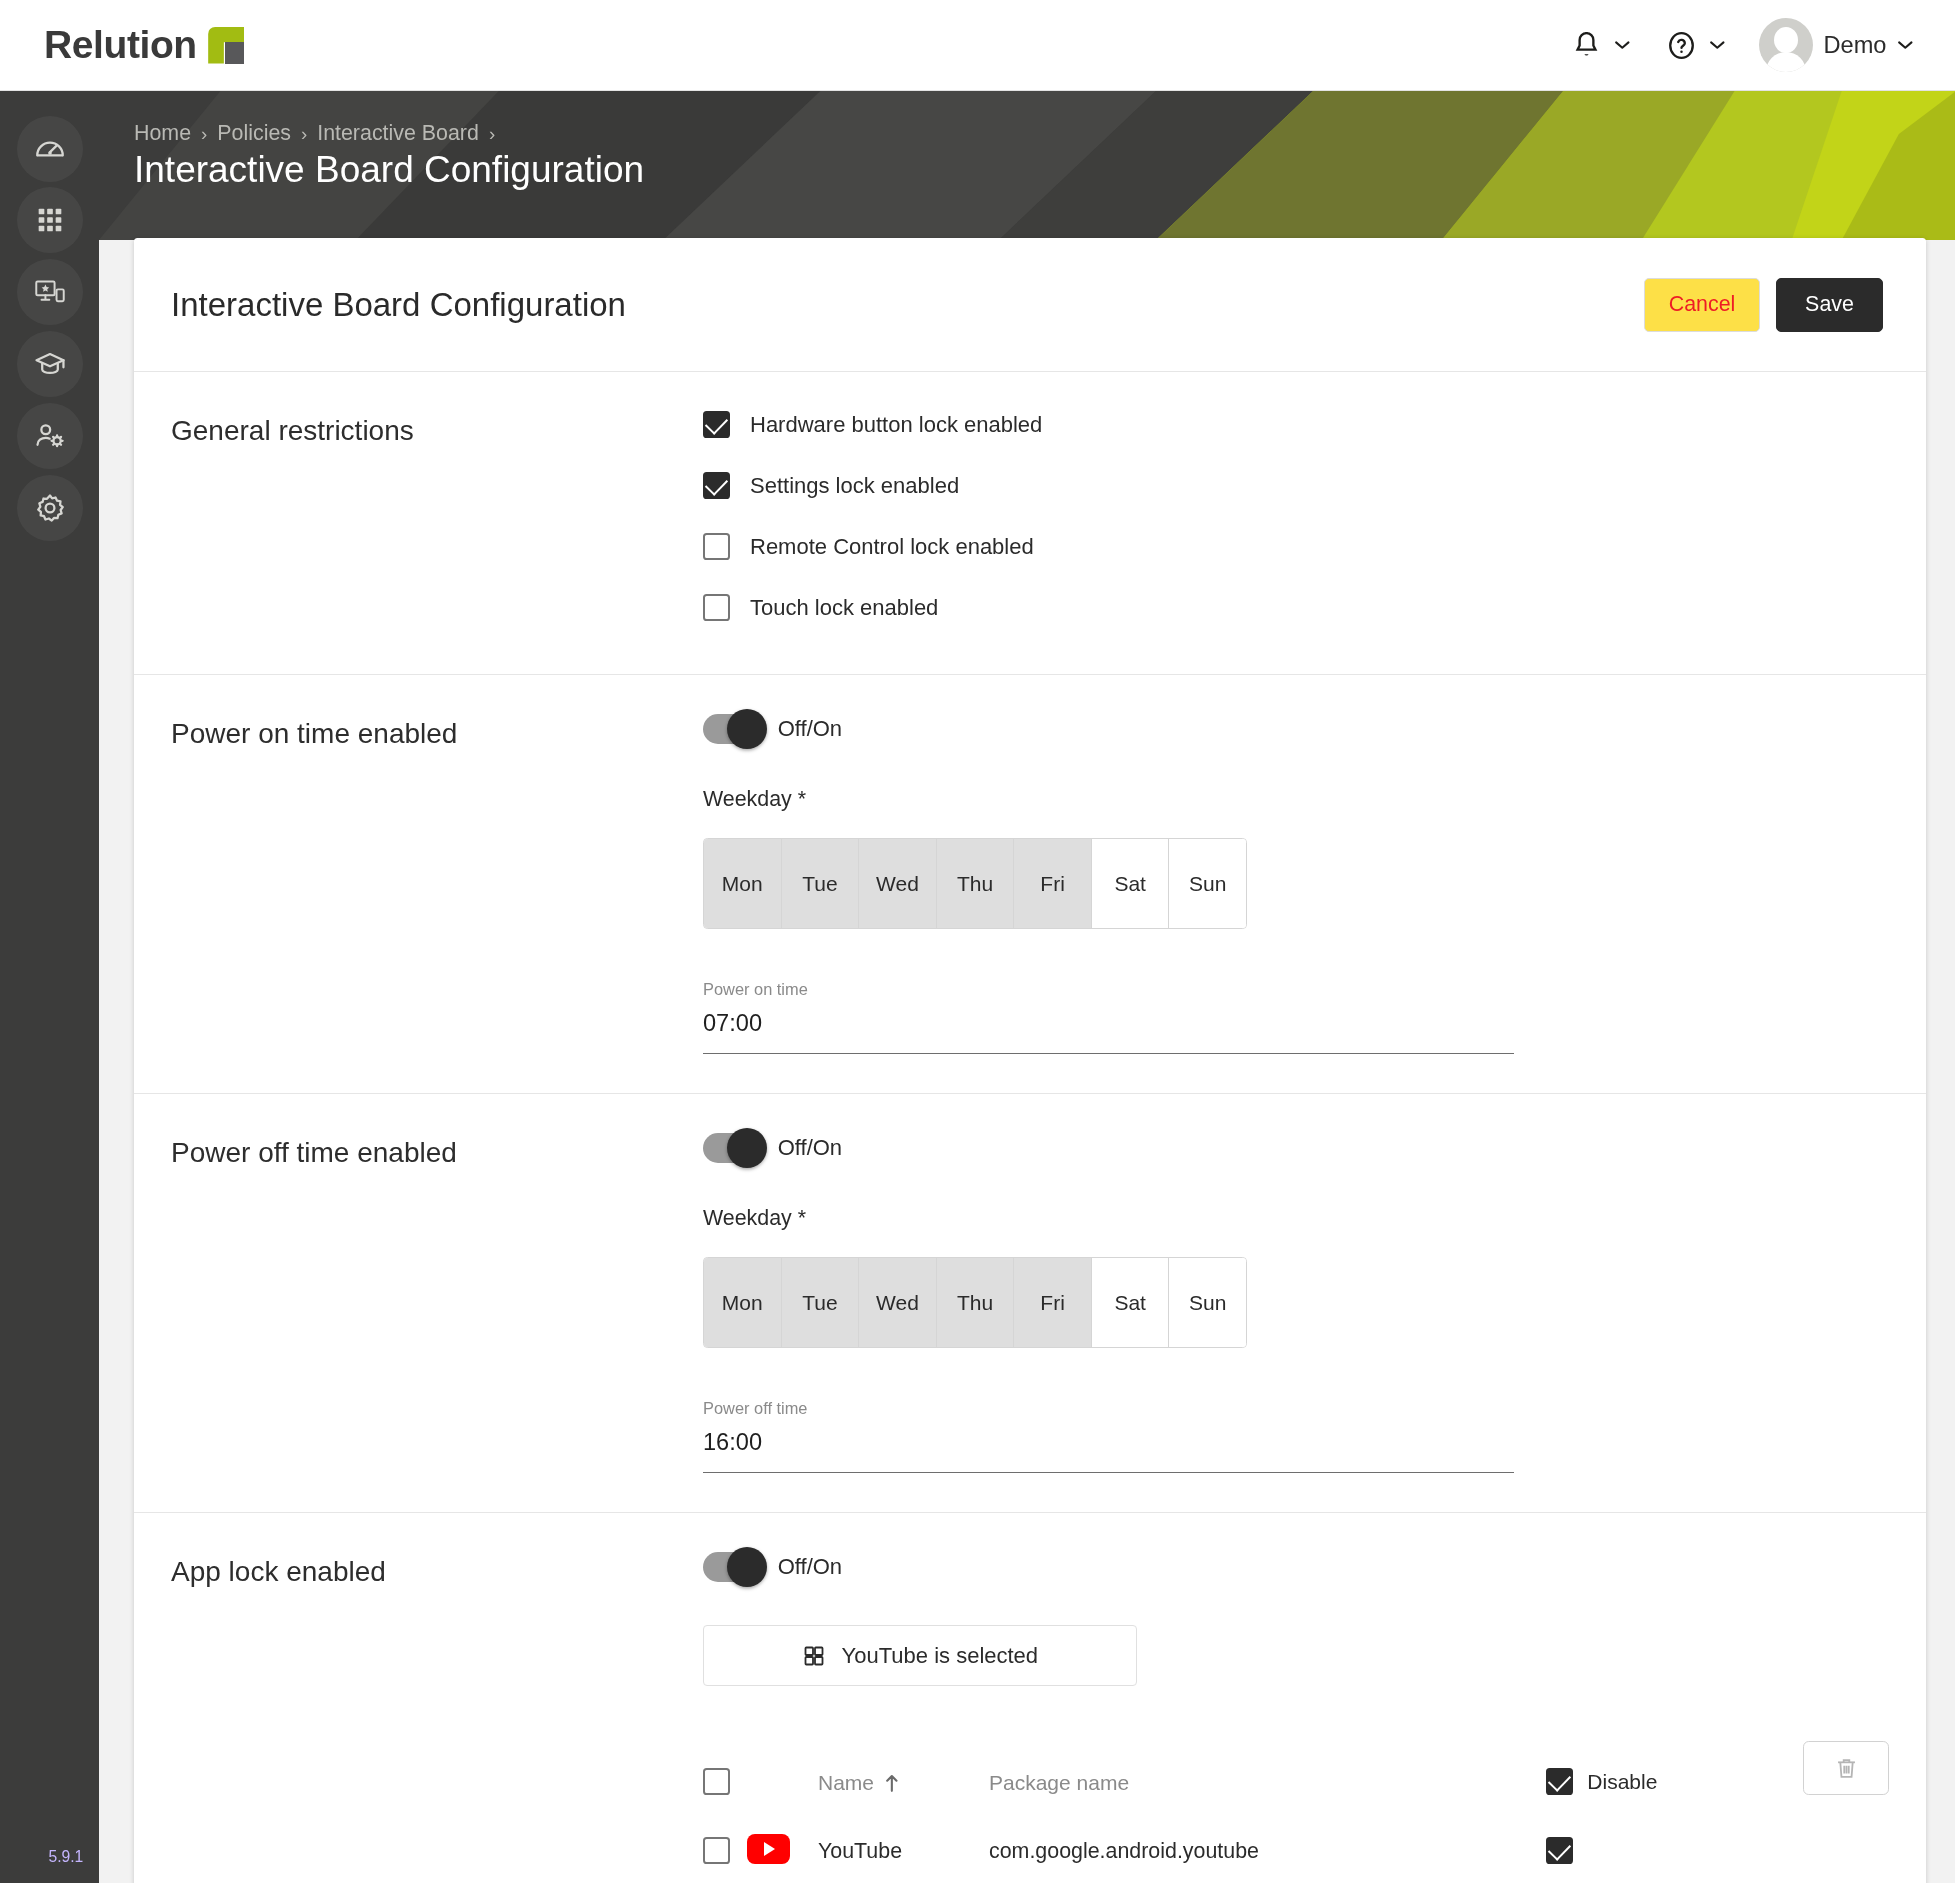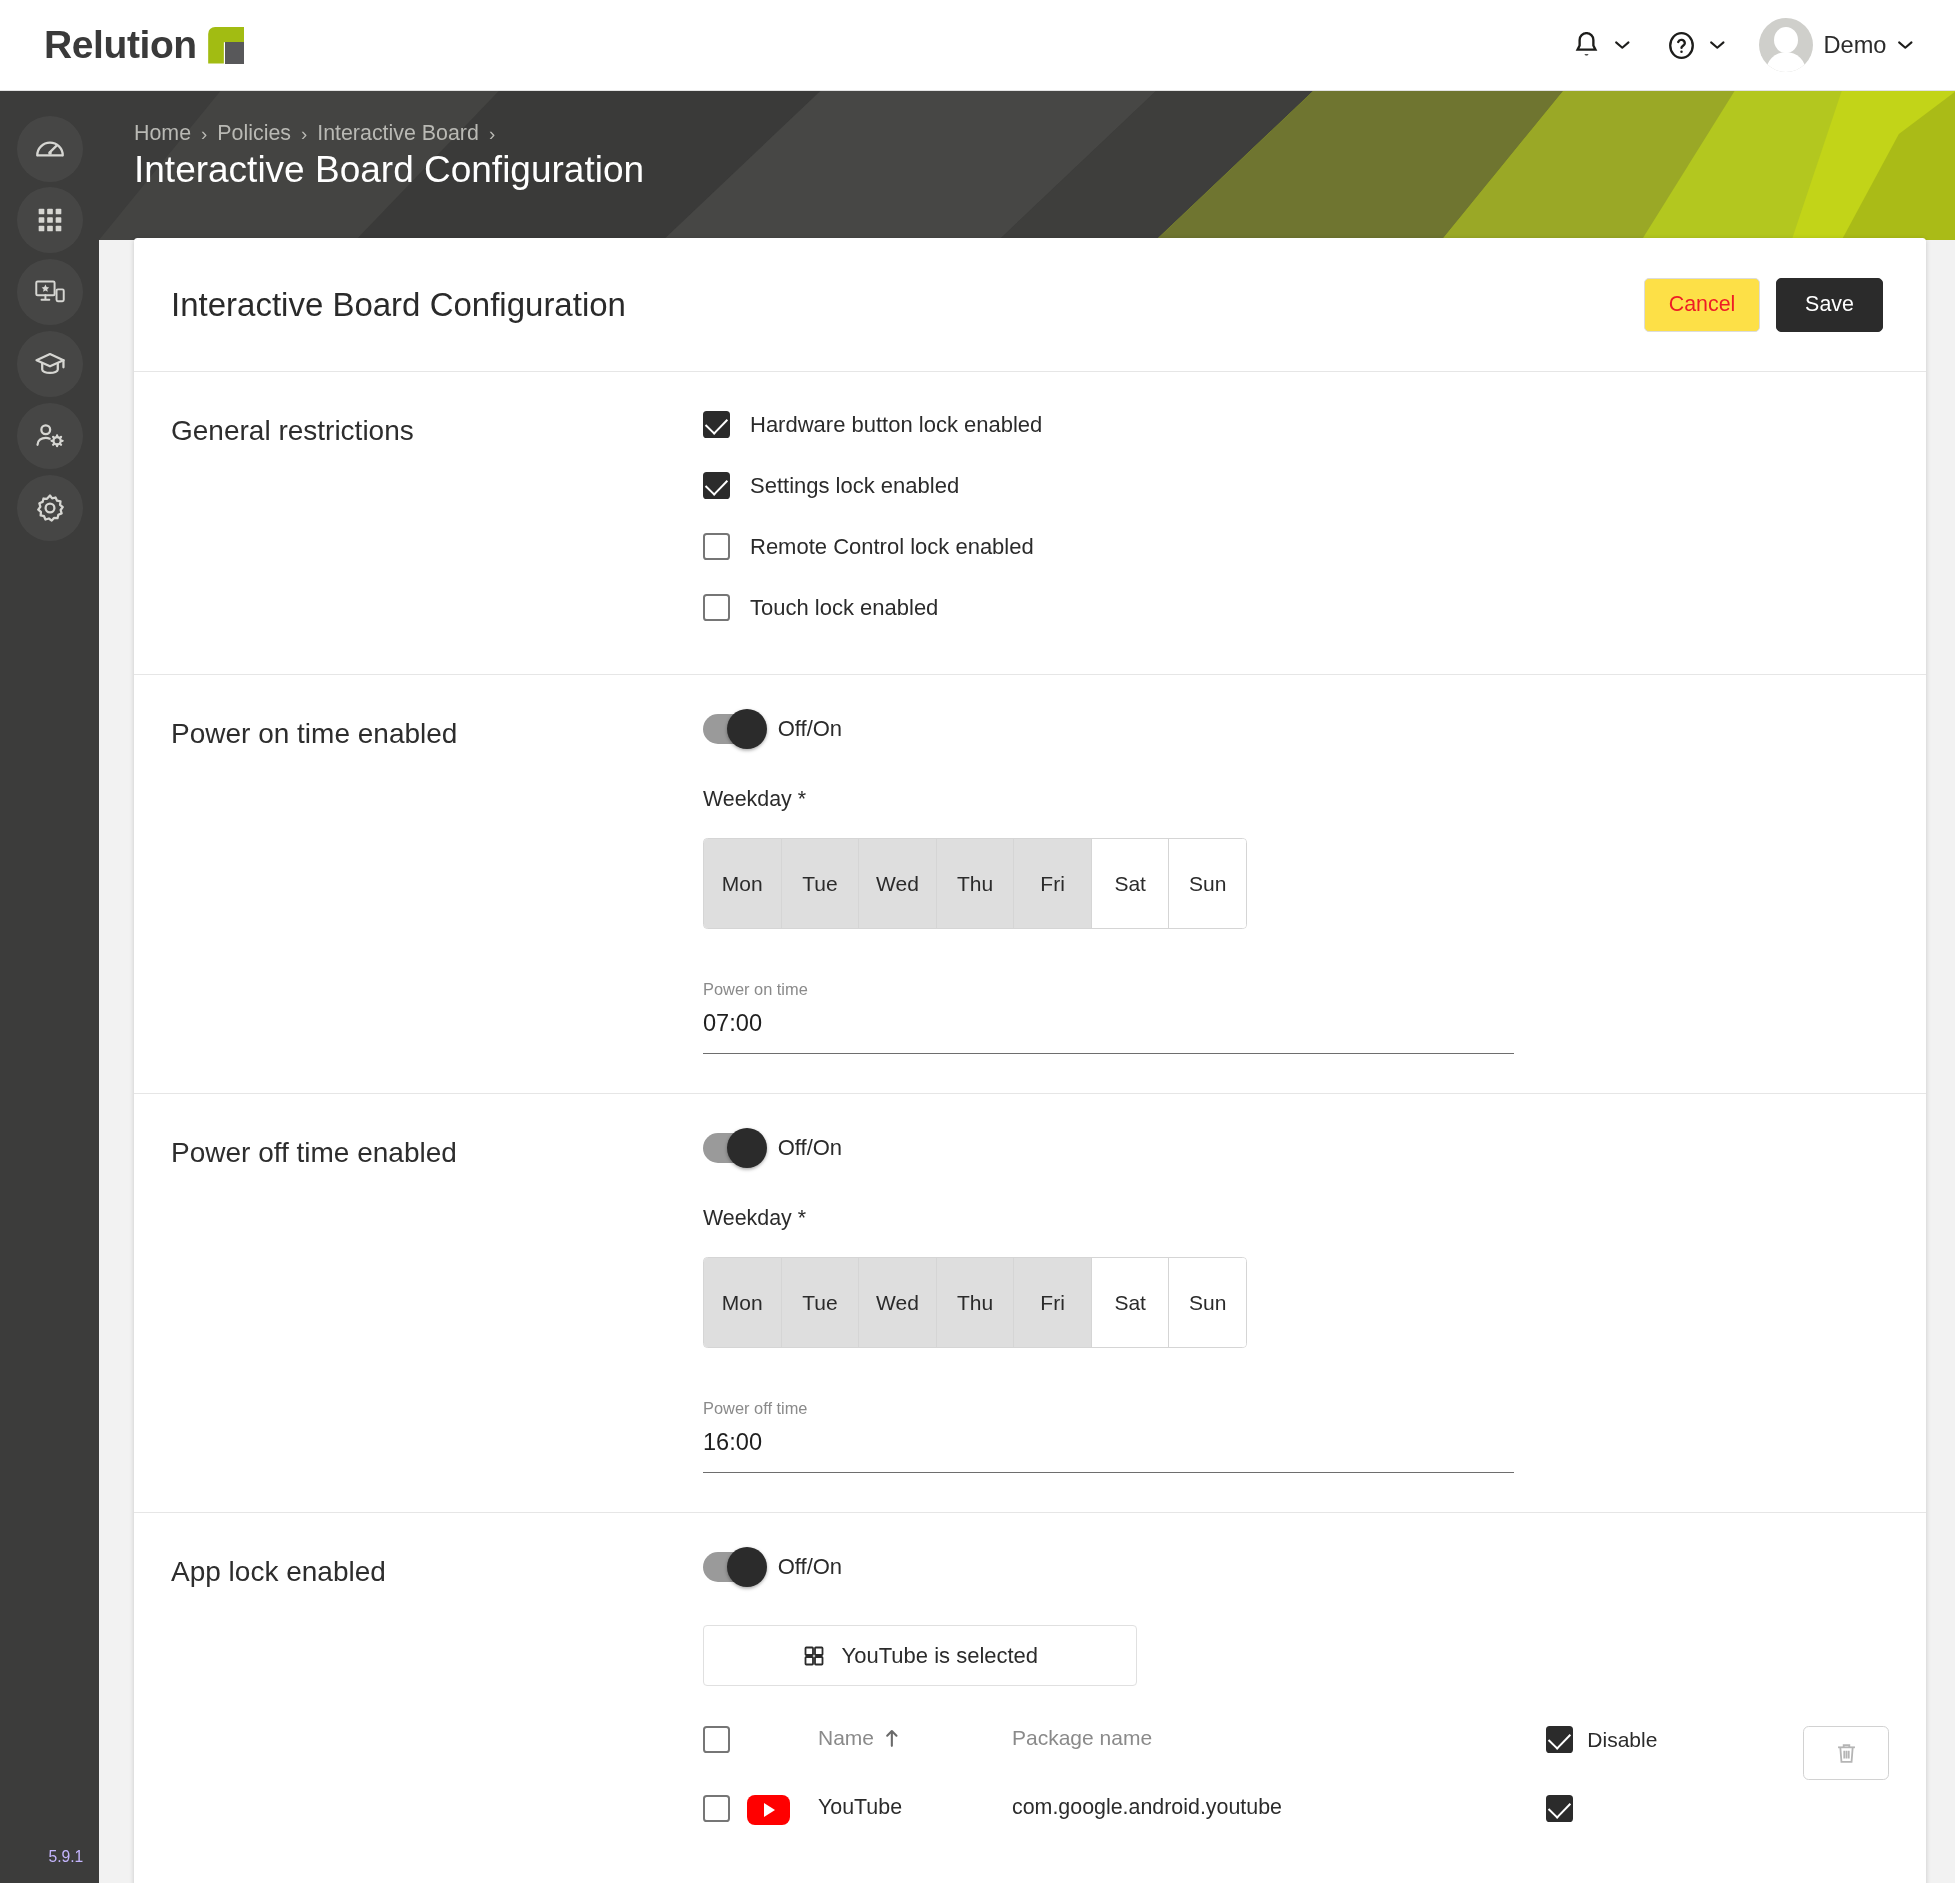--- a/index.html
+++ b/index.html
@@ -161,25 +161,25 @@
   .app-select {
     margin-top: 11.4px; width: 434px; height: 61px; border: 0.7px solid #e0e0e0;
     border-radius: 4px; background: #fff; display: flex; align-items: center;
     justify-content: center; gap: 15.7px; cursor: pointer;
   }
   .app-select .lbl { font-size: 22px; color: #2b2b2b; }
   .grid-icon { width: 24px; height: 24px; display: block; }
 
   
   .tbl { margin-top: 40px; width: 100%; }
-  .trow { display: flex; align-items: flex-start; height: 69px; }
+  .trow { display: flex; align-items: flex-end; height: 69px; }
   .tcell-cb { width: 44px; flex: none; display: flex; align-items: center; }
   .tcell-icon { width: 71px; flex: none; display: flex; align-items: center; }
   .tcell-name { width: 171px; flex: none; }
-  .tcell-pkg { flex: 1; margin-left: 23px; }
+  .tcell-pkg { flex: 1; }
   .tcell-dis { width: 257px; flex: none; display: flex; align-items: center; gap: 14.3px; }
   .tcell-act { width: 86px; flex: none; display: flex; justify-content: center; }
   .th { font-size: 21px; color: #8a8a8a; display: flex; align-items: center; gap: 10px; }
   .th.dark { color: #2b2b2b; }
   .td { font-size: 21.4px; color: #2b2b2b; }
   .sort-arrow { width: 15.7px; height: 18.6px; display: block; }
   .yt-badge {
     width: 43px; height: 30px; border-radius: 7.9px; background: #ff0000;
     display: flex; align-items: center; justify-content: center;
   }

